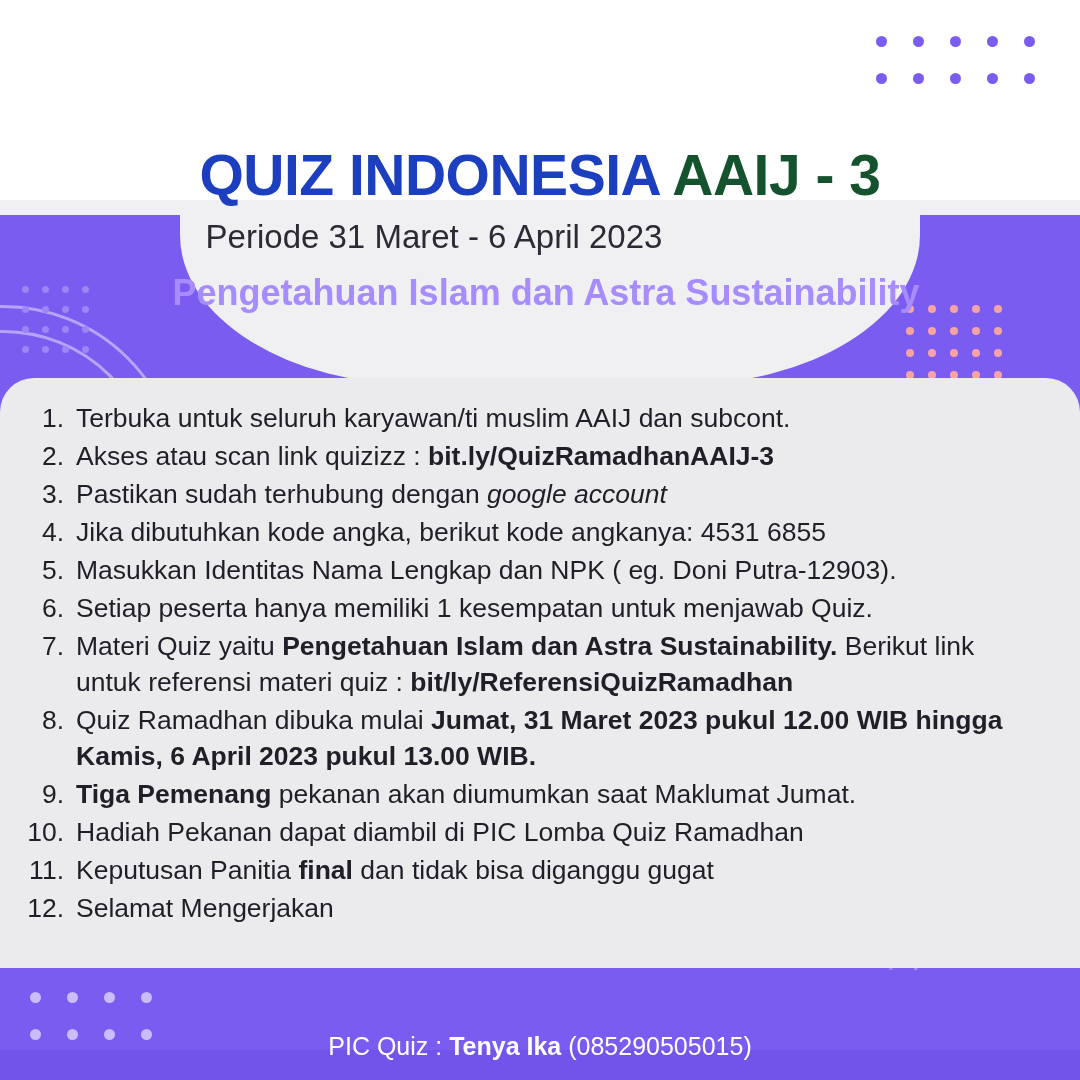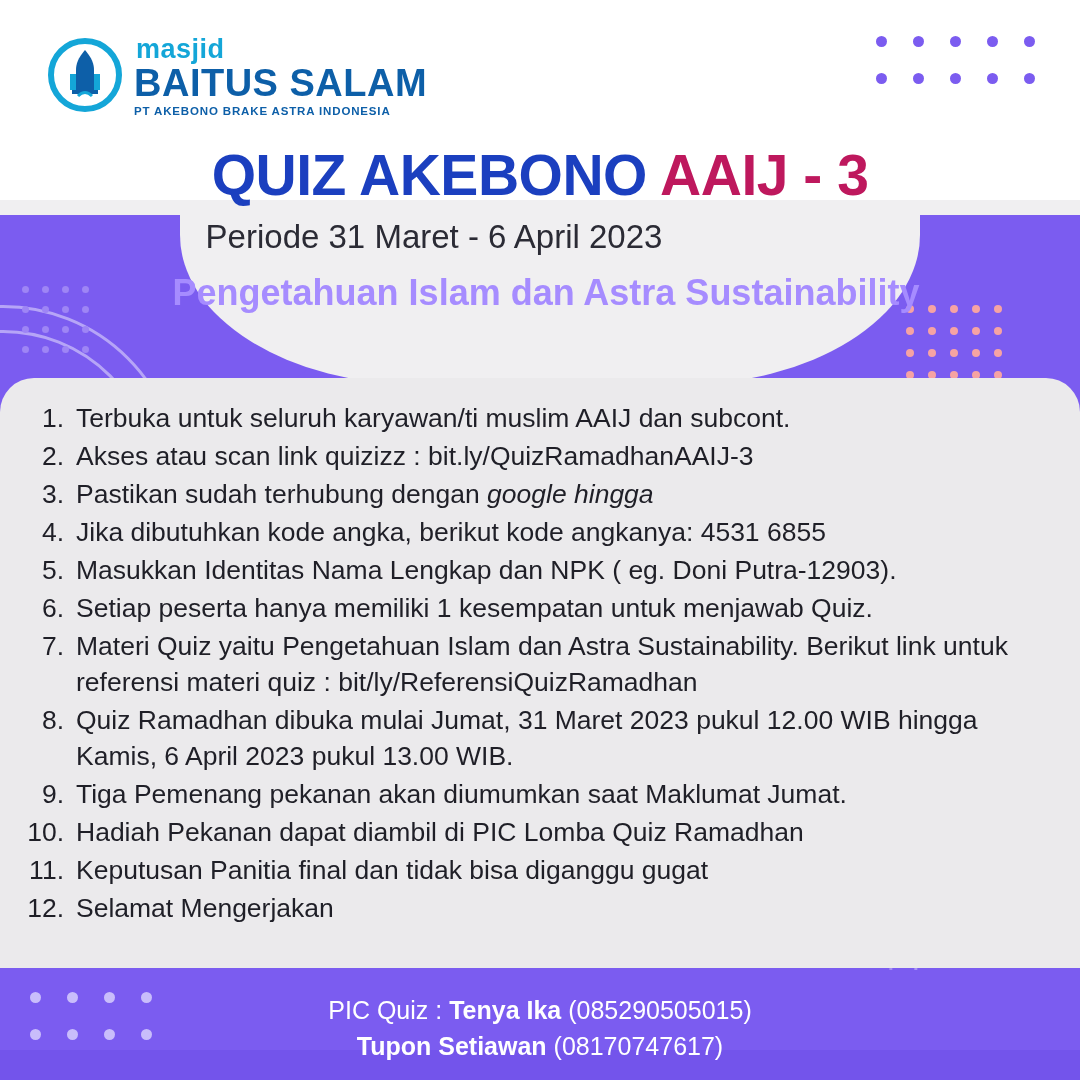--- a/index.html
+++ b/index.html
@@ -168,21 +168,21 @@
   .title-main {
     position: absolute;
     top: 142px; left: 0; width: 1080px;
     text-align: center;
     font-size: 57px;
     font-weight: bold;
     letter-spacing: -0.5px;
     z-index: 5;
   }
   .title-main .blue { color: #1b3fbf; }
-  .title-main .red { color: #be185d; }
+  .title-main .red { color: #14532d; }
 
   .title-period {
     position: absolute;
     top: 218px; left: 0; width: 868px;
     text-align: center;
     font-size: 33px;
     color: #2b2b35;
     z-index: 5;
   }
 
@@ -224,21 +224,21 @@
     padding-left: 10px;
   }
   .list li::before {
     content: counter(item) ".";
     position: absolute;
     left: -46px;
     width: 44px;
     text-align: right;
     color: #1f1f27;
   }
-  .list li b { font-weight: normal; }
+  .list li b { font-weight: bold; }
   .list li i { font-style: italic; }
 
   
   .footer {
     position: absolute;
     left: 0; bottom: 16px;
     width: 1080px;
     text-align: center;
     z-index: 7;
     color: #ffffff;
@@ -310,49 +310,32 @@
       <span class="dot"></span>
       <span class="dot"></span>
       <span class="dot"></span>
     <span class="dot"></span>
       <span class="dot"></span>
       <span class="dot"></span>
       <span class="dot"></span>
       <span class="dot"></span>
   </div>
 
-  <div class="logo-row">
-    <div class="logo-mark">
-      <svg width="74" height="74" viewBox="0 0 74 74" aria-hidden="true">
-        <circle cx="37" cy="37" r="34" fill="none" stroke="#14a6d8" stroke-width="6"></circle>
-        <path d="M37 12 C30 20 28 26 28 32 L28 52 L46 52 L46 32 C46 26 44 20 37 12 Z" fill="#0d5fa8"></path>
-        <rect x="22" y="36" width="6" height="16" fill="#14a6d8"></rect>
-        <rect x="46" y="36" width="6" height="16" fill="#14a6d8"></rect>
-        <path d="M24 52 h26 v4 h-26 z" fill="#0d5fa8"></path>
-        <path d="M30 58 q7 -7 14 0" fill="none" stroke="#14a6d8" stroke-width="3"></path>
-      </svg>
-    </div>
-    <div class="logo-text">
-      <div class="logo-masjid">masjid</div>
-      <div class="logo-name">BAITUS SALAM</div>
-      <div class="logo-sub">PT AKEBONO BRAKE ASTRA INDONESIA</div>
-    </div>
-  </div>
 
   <div class="title-main">
-    <span class="blue">QUIZ AKEBONO </span><span class="red">AAIJ - 3</span>
+    <span class="blue">QUIZ INDONESIA </span><span class="red">AAIJ - 3</span>
   </div>
   <div class="title-period">Periode 31 Maret - 6 April 2023</div>
   <div class="title-theme">Pengetahuan Islam dan Astra Sustainability</div>
 
   <div class="card">
     <ol class="list" id="rules-list">
         <li><span>Terbuka untuk seluruh karyawan/ti muslim AAIJ dan subcont.</span></li>
         <li><span>Akses atau scan link quizizz : </span><b>bit.ly/QuizRamadhanAAIJ-3</b></li>
-        <li><span>Pastikan sudah terhubung dengan </span><i>google hingga</i></li>
+        <li><span>Pastikan sudah terhubung dengan </span><i>google account</i></li>
         <li><span>Jika dibutuhkan kode angka, berikut kode angkanya: 4531 6855</span></li>
         <li><span>Masukkan Identitas Nama Lengkap dan NPK ( eg. Doni Putra-12903).</span></li>
         <li><span>Setiap peserta hanya memiliki 1 kesempatan untuk menjawab Quiz.</span></li>
         <li><span>Materi Quiz yaitu </span><b>Pengetahuan Islam dan Astra Sustainability.</b><span> Berikut link untuk referensi materi quiz : </span><b>bit/ly/ReferensiQuizRamadhan</b></li>
         <li><span>Quiz Ramadhan dibuka mulai </span><b>Jumat, 31 Maret 2023 pukul 12.00 WIB hingga Kamis, 6 April 2023 pukul 13.00 WIB.</b></li>
         <li><b>Tiga Pemenang</b><span> pekanan akan diumumkan saat Maklumat Jumat.</span></li>
         <li><span>Hadiah Pekanan dapat diambil di PIC Lomba Quiz Ramadhan</span></li>
         <li><span>Keputusan Panitia </span><b>final</b><span> dan tidak bisa diganggu gugat</span></li>
         <li><span>Selamat Mengerjakan</span></li>
       </ol>
@@ -368,18 +351,15 @@
     <span class="dot"></span>
       <span class="dot"></span>
       <span class="dot"></span>
       <span class="dot"></span>
   </div>
 
   <div class="footer">
     <div>
       <span>PIC Quiz : </span><b>Tenya Ika</b><span> (085290505015)</span>
     </div>
-    <div>
-      <b>Tupon Setiawan</b><span> (08170747617)</span>
-    </div>
   </div>
 
 </div>
 
 </body></html>

